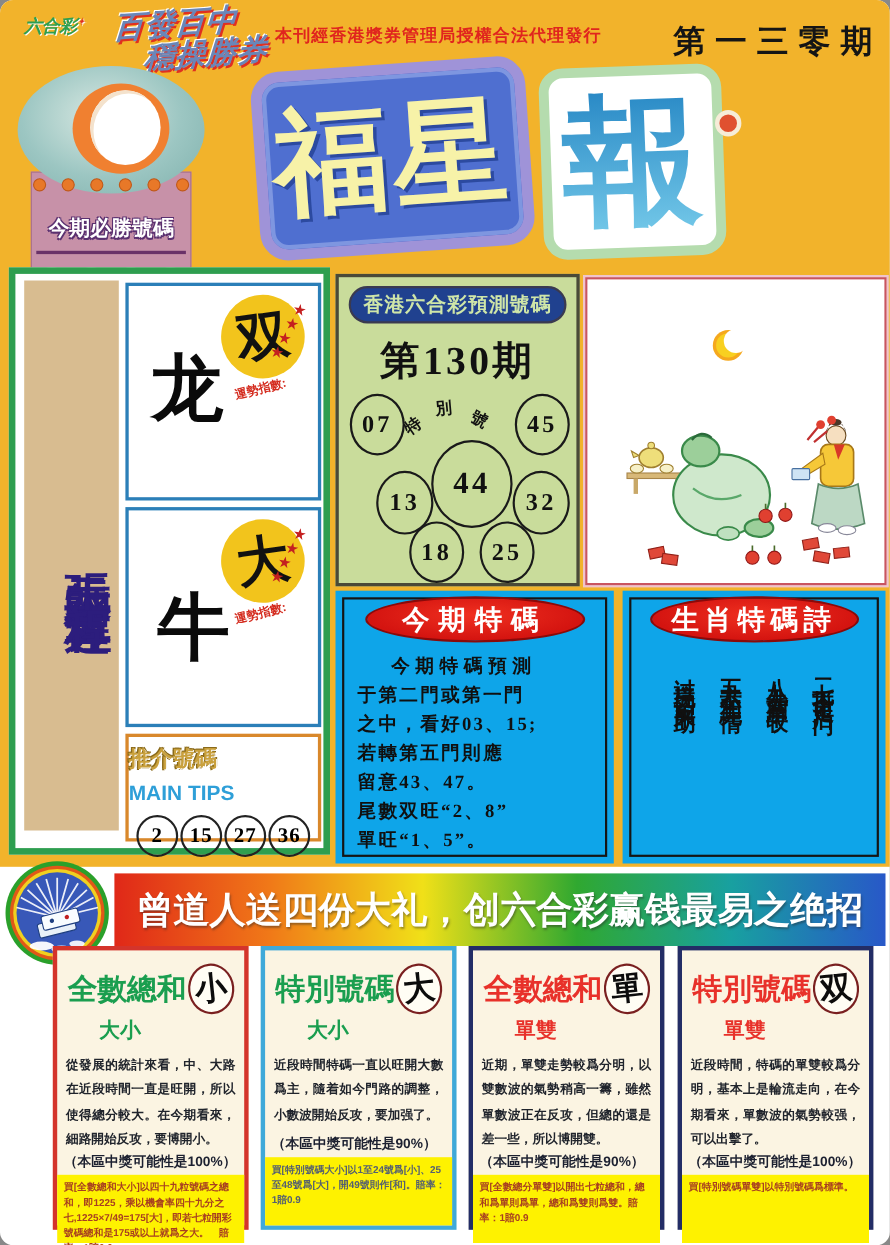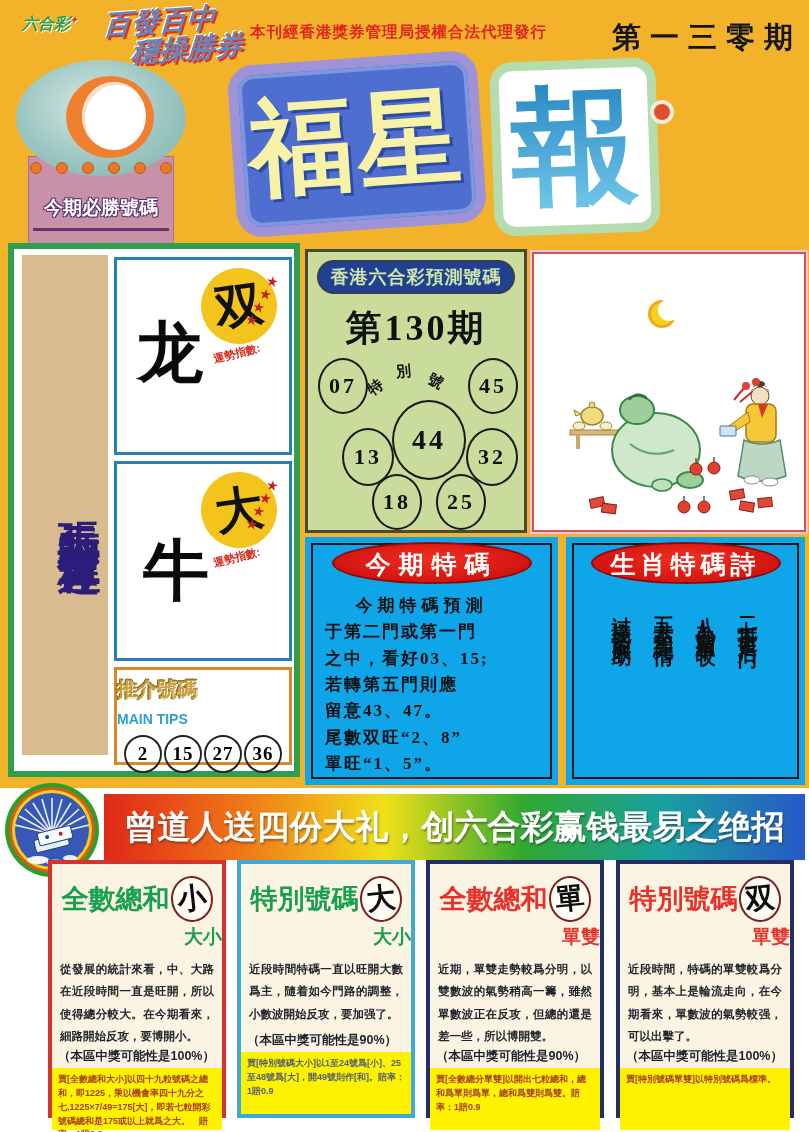--- a/index.html
+++ b/index.html
@@ -1,20 +1,21 @@
 <!DOCTYPE html>
 <html><head>
 <meta charset="utf-8">
 <style>
   * { margin:0; padding:0; box-sizing:border-box; }
   html,body { background:#888; }
   .page {
     position:relative; width:809px; height:1132px; margin:0 auto;
     background:#ffffff; overflow:hidden;
     font-family:"Liberation Sans", sans-serif;
+    border-radius:12px;
   }
 
   
   .bg-orange { position:absolute; left:0; top:0; width:809px; height:788px; background:#f2b32b; }
 
   
   .brand { position:absolute; left:22px; top:14px; color:#2e9e4f; font-weight:900; font-size:16px;
            font-style:italic; text-shadow:1px 1px 0 #fff; }
   .brand::after { content:"✦"; color:#e03020; font-size:9px; vertical-align:super; }
   .slogan { position:absolute; left:102px; top:6px; transform:rotate(-4deg) skewX(-8deg);
@@ -81,21 +82,21 @@
              font-family:"Liberation Serif","DejaVu Serif",serif; transform:rotate(-8deg); }
   .z-index { position:absolute; right:28px; top:86px; color:#d42b1e; font-size:11px; font-weight:bold;
              transform:rotate(-14deg); }
   .z-stars { position:absolute; right:-2px; top:32px; color:#c42020; font-size:14px; letter-spacing:2px;
              transform:rotate(-62deg); transform-origin:center; }
   .z-tips { position:absolute; left:100px; top:418px; width:178px; height:98px; border:3px solid #d9882b;
             background:#fff; }
   .z-tips-head { display:flex; align-items:baseline; justify-content:center; gap:8px; margin-top:6px;flex-direction:column; }
   .z-tips-cn { font-size:20px; font-weight:900; color:#c9a03c;
                text-shadow:1px 1px 0 #fff, -1px -1px 0 #8a6a1a, 1px -1px 0 #8a6a1a, -1px 1px 0 #8a6a1a; }
-  .z-tips-en { font-size:14px; font-weight:900; color:#2e9fd8; }
+  .z-tips-en { font-size:19px; font-weight:900; color:#2e9fd8; }
   .z-tips-nums { display:flex; justify-content:space-around; margin-top:8px; padding:0 6px; }
   .z-tip-num { width:38px; height:38px; border:2px solid #222; border-radius:50%; display:flex;
                align-items:center; justify-content:center; font-size:19px; font-weight:bold;
                font-family:"Liberation Serif","DejaVu Serif",serif; letter-spacing:1px; }
 
   
   .predict { position:absolute; left:305px; top:249px; width:222px; height:284px; background:#c9dc9b;
              border:3px solid #4a4a38; }
   .predict-head { margin:8px auto 0 auto; width:198px; height:34px; background:#20418f; border-radius:17px;
                   border:2px solid #3a3a50; color:#cfe6a8; font-size:18px; font-weight:bold;
@@ -155,21 +156,21 @@
   .panel-2 { left:426px; border-color:#232d66; }
   .panel-3 { left:616px; border-color:#232d66; }
   .p-title-row { display:flex; align-items:center; justify-content:center; gap:1px; margin-top:12px; }
   .p-title { font-size:27px; font-weight:900; letter-spacing:0; }
   .green .p-title, .green .p-subtitle { color:#1a9e4f; }
   .red .p-title,   .red .p-subtitle   { color:#e8312a; }
   .p-badge { width:42px; height:46px; border:2px solid #7a2020; border-radius:50%; display:flex;
              align-items:center; justify-content:center; font-size:29px; font-weight:900; color:#0c0c0c;
              font-family:"Liberation Serif","DejaVu Serif",serif; flex-shrink:0; background:#fffdf4;
              transform:rotate(-6deg); }
-  .p-subtitle { text-align:right; padding-left:38px; font-size:19px; font-weight:900; margin-top:2px; }
+  .p-subtitle { text-align:left; padding-left:38px; font-size:19px; font-weight:900; margin-top:2px; }
   .p-body { margin-top:8px; padding:0 8px; font-size:11.5px; font-weight:bold; color:#20242c;
             line-height:1.95; text-align:justify; }
   .p-spacer { flex:1; }
   .p-prob { padding:0 6px 3px 6px; font-size:12.5px; font-weight:bold; color:#1c2030; }
   .p-foot { background:#fef200; min-height:62px; padding:5px 6px; font-size:9px; font-weight:bold;
             line-height:1.55; color:#a84020; }
   .panel-1 .p-foot { color:#556070; }
 </style>
 </head>
 <body>

